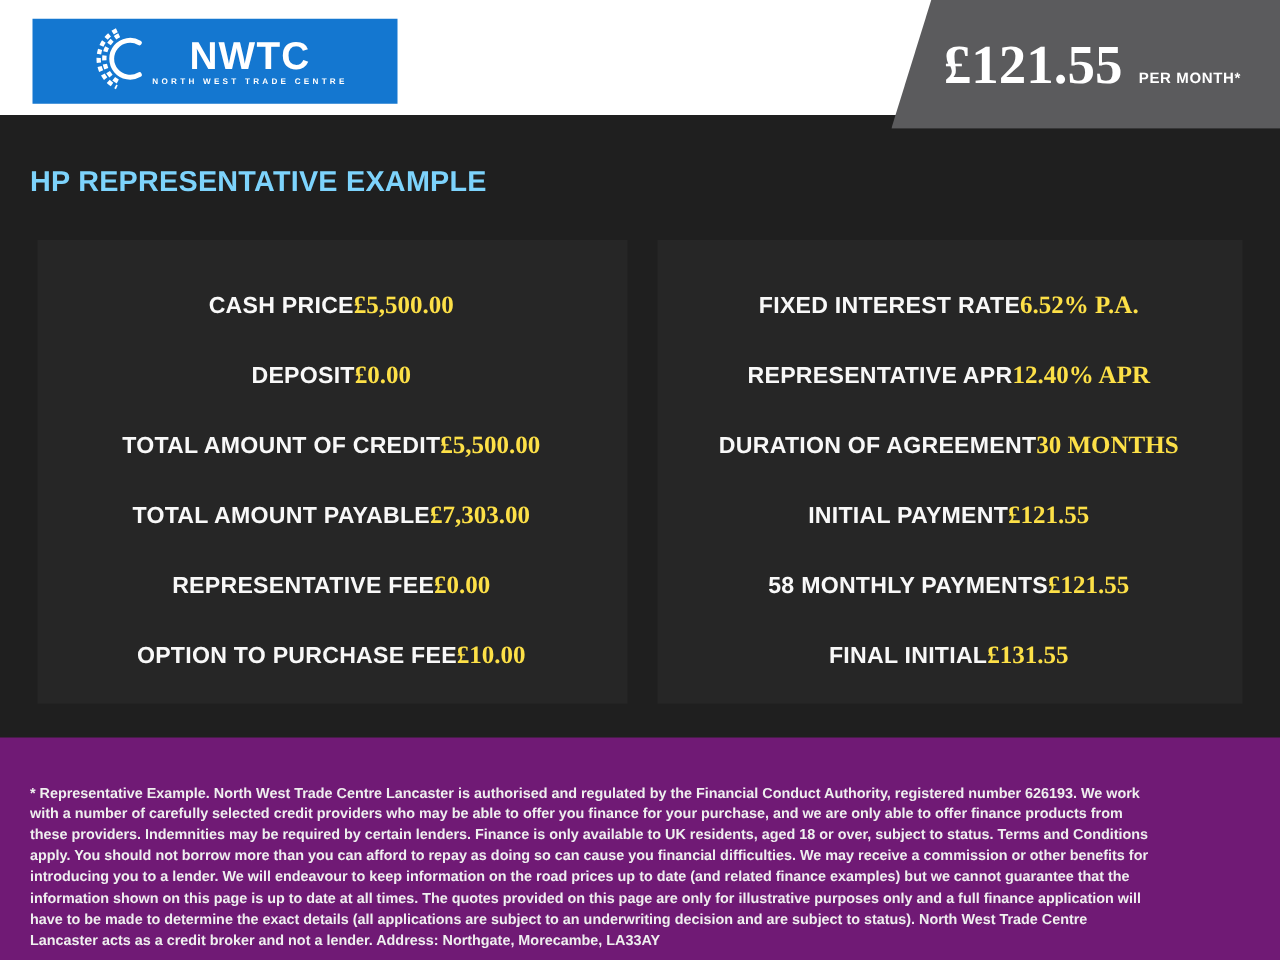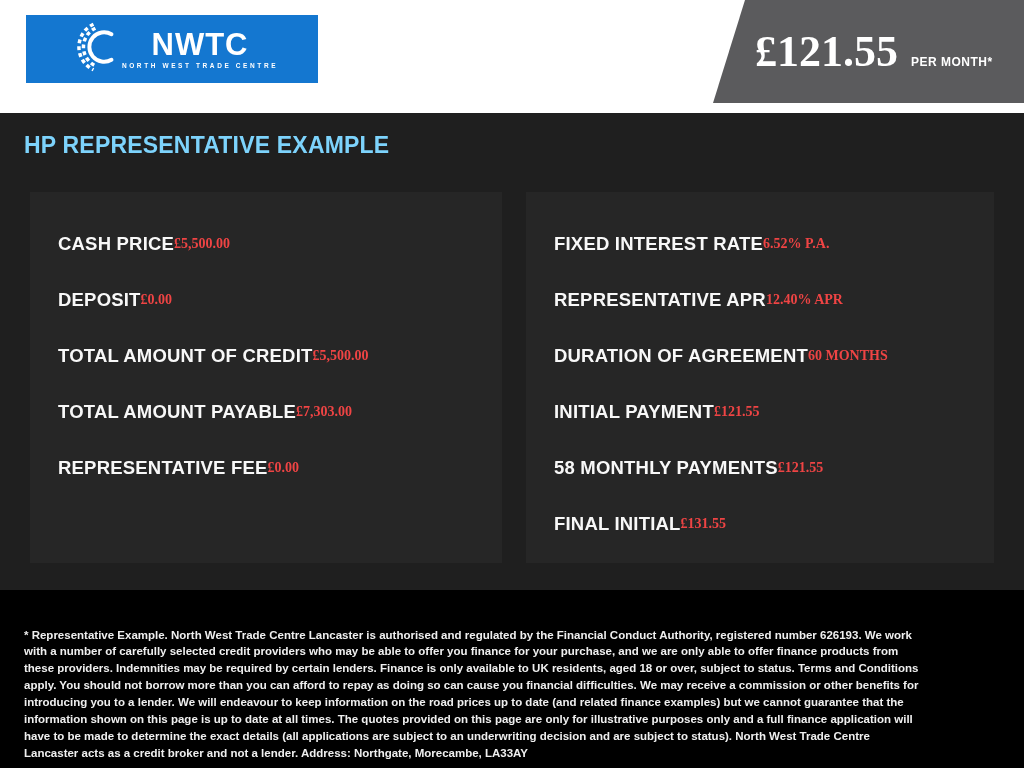--- a/index.html
+++ b/index.html
@@ -1,21 +1,21 @@
 <!DOCTYPE html>
 <html><head>
 <meta charset="utf-8">
 <style>
   html,body{margin:0;padding:0;background:#000;}
   .screen{
     position:relative;width:1024px;height:768px;overflow:hidden;
     background:#1f1f1f;font-family:"Liberation Sans",sans-serif;
   }
   
-  .header-band{position:absolute;top:0;left:0;width:1024px;height:113px;background:#ffffff;}
+  .header-band{position:absolute;top:0;left:0;width:1024px;height:92px;background:#ffffff;}
   .logo-box{
     position:absolute;left:26px;top:15px;width:292px;height:68px;background:#1477d0;
     display:flex;align-items:center;justify-content:center;gap:4px;cursor:pointer;
   }
   .logo-text{display:flex;flex-direction:column;align-items:center;line-height:1;}
   .logo-brand{color:#fff;font-weight:bold;font-size:31px;letter-spacing:1px;}
   .logo-tagline{color:#fff;font-size:6.5px;font-weight:bold;letter-spacing:2.6px;margin-top:3px;white-space:nowrap;}
   .price-banner{
     position:absolute;top:0;right:0;width:311px;height:103px;background:#5b5b5d;
     clip-path:polygon(32px 0,100% 0,100% 100%,0 100%);
@@ -31,29 +31,29 @@
     position:absolute;left:24px;top:132px;color:#7dd3fc;font-size:23px;font-weight:bold;
     letter-spacing:0.2px;
   }
   
   .panel{
     position:absolute;top:192px;height:371px;background:#262626;box-sizing:border-box;
     padding:24px 30px 0 28px;
   }
   .panel.left{left:30px;width:472px;}
   .panel.right{left:526px;width:468px;}
-  .frow{height:56px;display:flex;align-items:center;justify-content:flex-start;}
+  .frow{height:56px;display:flex;align-items:center;justify-content:center;}
   .flabel{color:#f8f8f8;font-size:18.5px;font-weight:bold;letter-spacing:0.2px;white-space:nowrap;}
   .fvalue{
-    font-family:"Liberation Serif",serif;font-weight:bold;font-size:14px;color:#ef4444;
+    font-family:"Liberation Serif",serif;font-weight:bold;font-size:20px;color:#fde047;
     white-space:nowrap;
   }
   
   .footer{
-    position:absolute;left:0;top:590px;width:1024px;height:178px;background:#000000;
+    position:absolute;left:0;top:590px;width:1024px;height:178px;background:#701a75;
     box-sizing:border-box;padding:25px 100px 0 24px;
   }
   .disclaimer{
     color:#efefef;font-size:11.5px;font-weight:bold;line-height:1.47;max-width:905px;
     letter-spacing:0px;
   }
 </style>
 </head>
 <body>
 
@@ -97,34 +97,38 @@
       <span class="fvalue">£5,500.00</span>
     </div>
     <div class="frow">
       <span class="flabel">TOTAL AMOUNT PAYABLE</span>
       <span class="fvalue">£7,303.00</span>
     </div>
     <div class="frow">
       <span class="flabel">REPRESENTATIVE FEE</span>
       <span class="fvalue">£0.00</span>
     </div>
+    <div class="frow">
+      <span class="flabel">OPTION TO PURCHASE FEE</span>
+      <span class="fvalue">£10.00</span>
+    </div>
   </div>
 
   <div class="panel right">
     <div class="frow">
       <span class="flabel">FIXED INTEREST RATE</span>
       <span class="fvalue">6.52% P.A.</span>
     </div>
     <div class="frow">
       <span class="flabel">REPRESENTATIVE APR</span>
       <span class="fvalue">12.40% APR</span>
     </div>
     <div class="frow">
       <span class="flabel">DURATION OF AGREEMENT</span>
-      <span class="fvalue">60 MONTHS</span>
+      <span class="fvalue">30 MONTHS</span>
     </div>
     <div class="frow">
       <span class="flabel">INITIAL PAYMENT</span>
       <span class="fvalue">£121.55</span>
     </div>
     <div class="frow">
       <span class="flabel">58 MONTHLY PAYMENTS</span>
       <span class="fvalue">£121.55</span>
     </div>
     <div class="frow">

